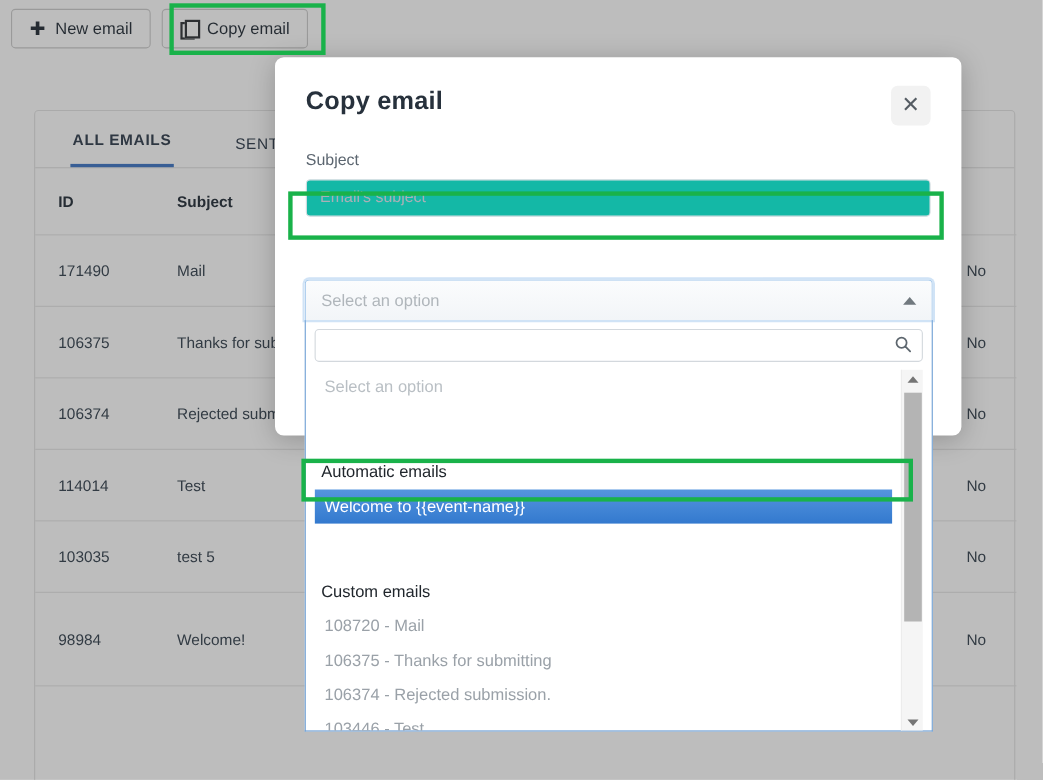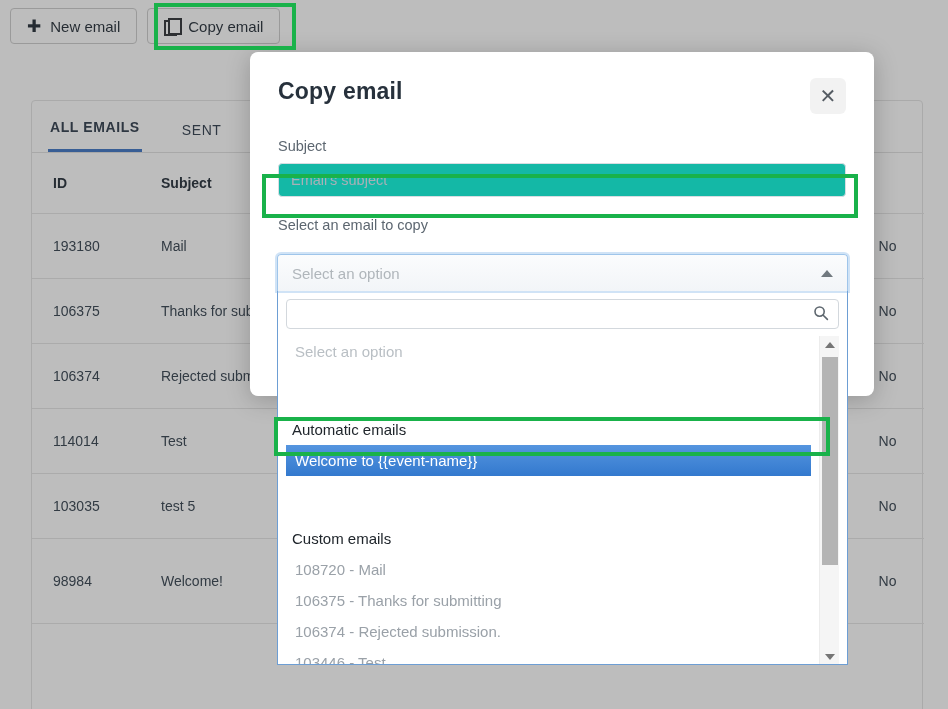--- a/index.html
+++ b/index.html
@@ -84,20 +84,21 @@
     padding: 0 16px;
     border-bottom: 1px solid #e0e0e0;
     gap: 38px;
   }
   .tab {
     font-size: 14px;
     letter-spacing: .6px;
     color: #2d3a4a;
     padding: 0 2px 14px 2px;
     cursor: pointer;
+    margin-left: 16px;
   }
   .tab.active { border-bottom: 3px solid #3b74c4; font-weight: 700; }
 
   table.emails { width: 100%; border-collapse: collapse; table-layout: fixed; }
   table.emails th {
     text-align: left;
     font-size: 14px;
     font-weight: 700;
     color: #212b36;
     padding: 22px 0 22px 21px;
@@ -347,21 +348,21 @@
           <tr>
             <th class="col-id">ID</th>
             <th class="col-subject">Subject</th>
             <th class="col-dates"></th>
             <th class="col-sent"></th>
             <th class="col-sched">Sc</th>
           </tr>
         </thead>
         <tbody>
           <tr>
-            <td class="col-id">193180</td>
+            <td class="col-id">171490</td>
             <td class="col-subject">Mail</td>
             <td class="col-dates dates">
               <span></span>
               <span></span>
             </td>
             <td class="col-sent"></td>
             <td class="col-sched">No</td>
           </tr>
           <tr>
             <td class="col-id">106375</td>
@@ -421,21 +422,20 @@
   <div class="dimmer"></div>
 
   <div class="modal">
     <div class="modal-head">
       <div class="modal-title">Copy email</div>
       <button class="close-btn">✕</button>
     </div>
     <div class="modal-body">
       <div class="field-label">Subject</div>
       <input class="text-input" type="text" placeholder="Email's subject" style="">
-      <div class="field-label second">Select an email to copy</div>
     </div>
   </div>
 
   <div class="select-wrap">
     <div class="select-head">
       <span>Select an option</span>
       <span class="caret-up"></span>
     </div>
 
     <div class="select-panel">

